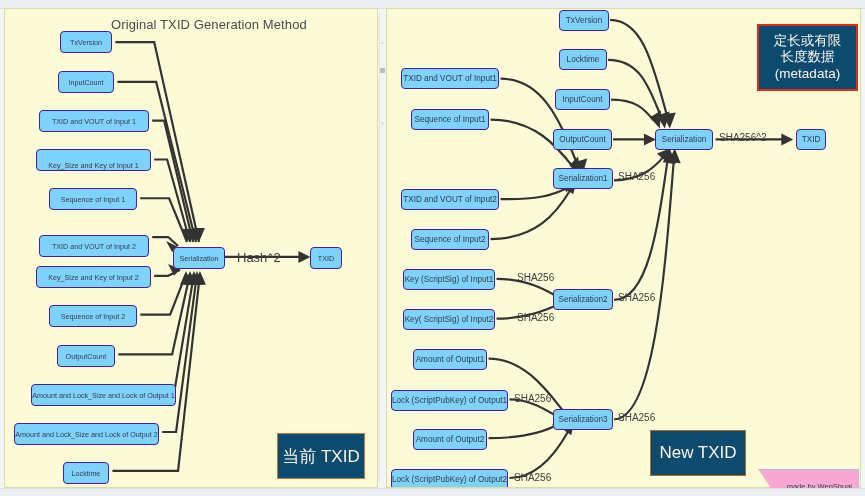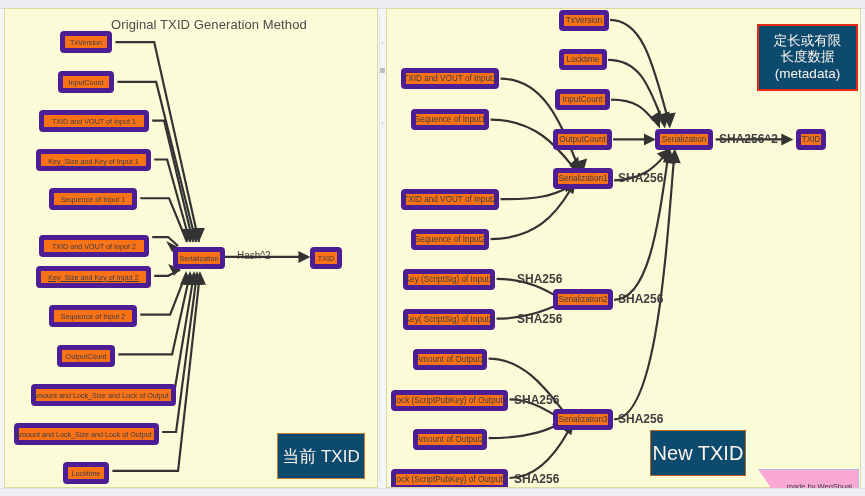--- a/index.html
+++ b/index.html
@@ -42,42 +42,42 @@
   .panel-title {
     position: absolute;
     font-size: 13px;
     color: #4b4b4b;
     white-space: nowrap;
     letter-spacing: 0.1px;
   }
 
   .node {
     position: absolute;
-    background: #f97316;
-    border: 5px solid #4c1d95;
+    background: #7dd3fc;
+    border: 1px solid #4c1d95;
     border-radius: 4px;
     color: #3a3a4a;
     display: flex;
     align-items: center;
     justify-content: center;
     box-sizing: border-box;
     white-space: nowrap;
     box-shadow: 0 0 0 0 rgba(0,0,0,0);
   }
   .node.l { font-size: 7.2px; height: 22px; }
   .node.r { font-size: 8.2px; height: 21px; }
 
   .edgelabel {
     position: absolute;
-    font-size: 10px;
+    font-size: 13px;
     color: #3d3d3d;
     white-space: nowrap;
     background: transparent;
   }
-  .edgelabel.r { font-size: 12px; font-weight: bold; }
+  .edgelabel.r { font-size: 10px; }
 
   svg.edges {
     position: absolute;
     left: 0; top: 0;
     width: 100%;
     height: 100%;
     pointer-events: none;
     overflow: visible;
   }
   svg.edges path { fill: none; stroke: #333333; stroke-width: 2.2; }
@@ -93,21 +93,21 @@
     box-sizing: border-box;
   }
   #badge-current {
     left: 277px; top: 433px; width: 88px; height: 46px;
     border: 1px solid #c9792f;
     font-size: 17px;
   }
   #badge-new {
     left: 650px; top: 430px; width: 96px; height: 46px;
     border: 1px solid #b5661f;
-    font-size: 20px;
+    font-size: 17px;
   }
   #badge-metadata {
     left: 757px; top: 24px; width: 101px; height: 67px;
     border: 2px solid #e52b16;
     flex-direction: column;
     font-size: 13.5px;
     line-height: 16.5px;
     text-align: center;
   }
   #badge-metadata span { display: block; }
@@ -207,21 +207,21 @@
       </div>
     <div class="node l" style="left:31px; top:140px; width:115px;align-items:flex-end;">
         <span>Key_Size and Key of Input 1</span>
       </div>
     <div class="node l" style="left:44px; top:179px; width:88px;text-align:right;">
         <span>Sequence of Input 1</span>
       </div>
     <div class="node l" style="left:34px; top:218px; width:110px;margin-top:8px;">
         <span>TXID and VOUT of Input 2</span>
       </div>
-    <div class="node l" style="left:31px; top:257px; width:115px;text-decoration:underline;">
+    <div class="node l" style="left:31px; top:257px; width:115px;">
         <span>Key_Size and Key of Input 2</span>
       </div>
     <div class="node l" style="left:44px; top:296px; width:88px;">
         <span>Sequence of Input 2</span>
       </div>
     <div class="node l" style="left:52px; top:336px; width:58px;">
         <span>OutputCount</span>
       </div>
     <div class="node l" style="left:9px;  top:375px; width:145px;margin-left:17px;">
         <span>Amount and Lock_Size and Lock of Output 1</span>

